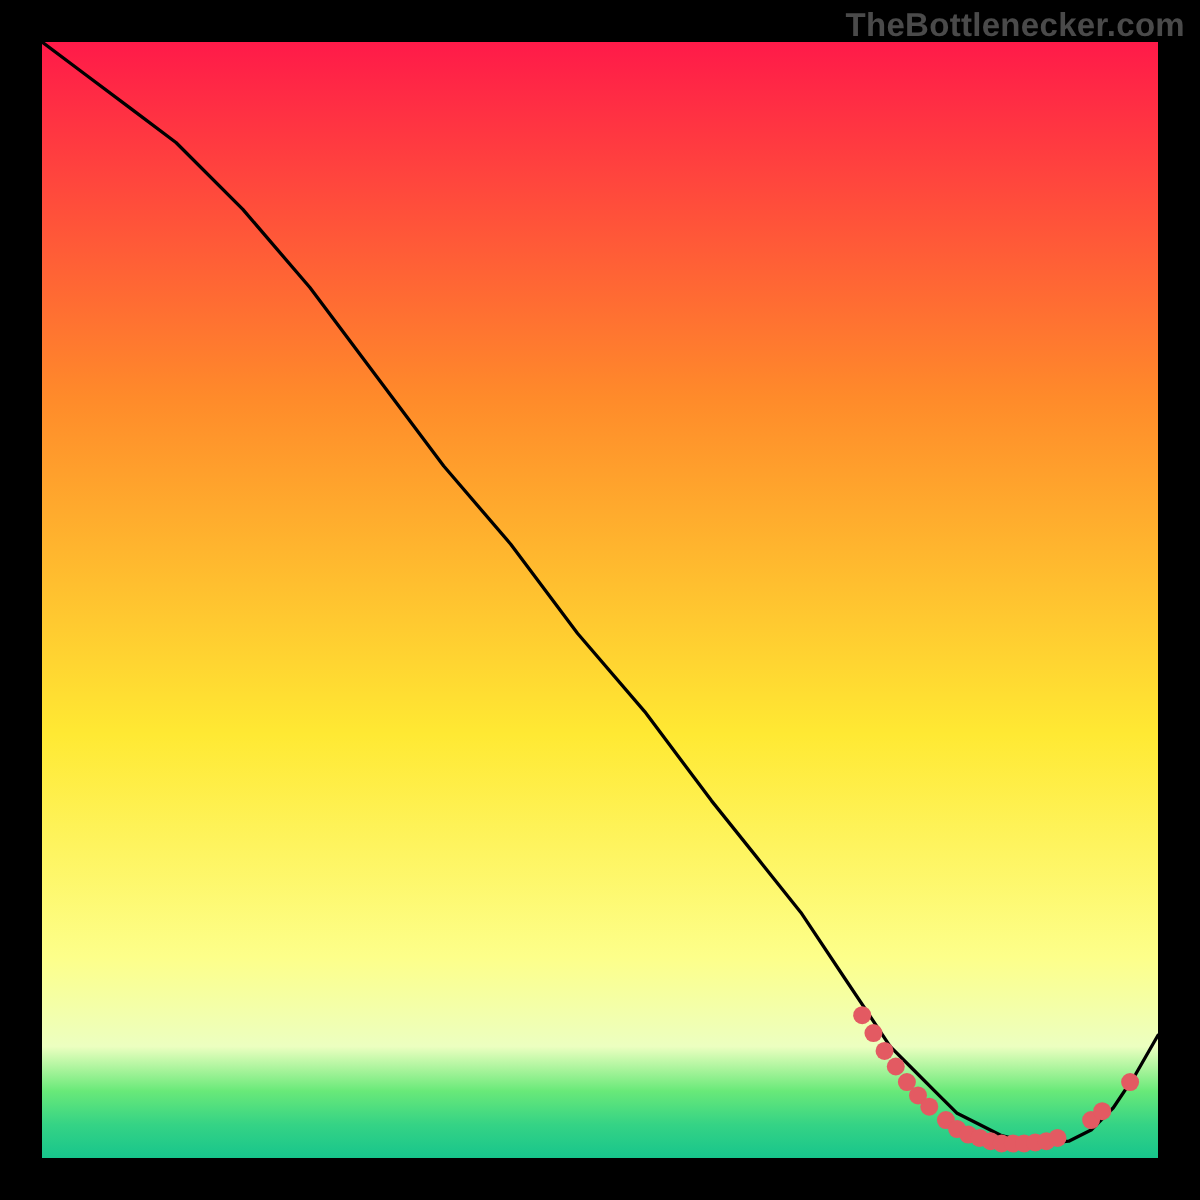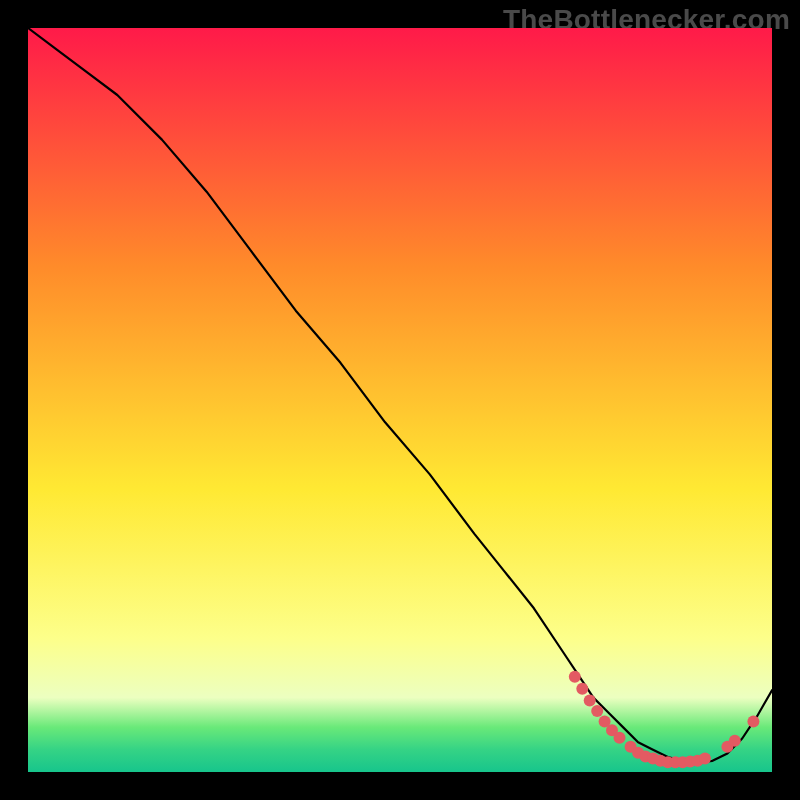--- a/index.html
+++ b/index.html
@@ -28,21 +28,21 @@
   .plot svg {
     display: block;
     width: 744px;
     height: 744px;
   }
   .watermark {
     position: absolute;
     top: 4px;
     right: 10px;
     color: #4a4a4a;
-    font-size: 28px;
+    font-size: 22px;
     font-weight: 600;
     letter-spacing: 0.2px;
     user-select: none;
   }
 </style>
 </head>
 <body>
 
 <div class="stage">
 

